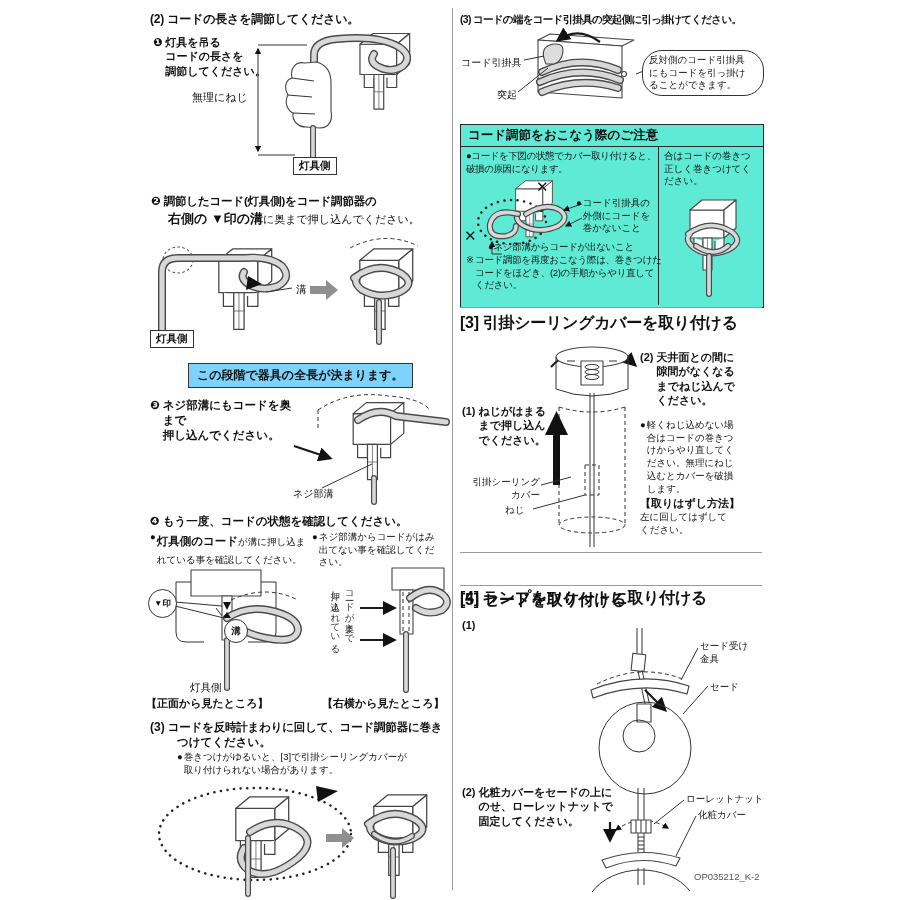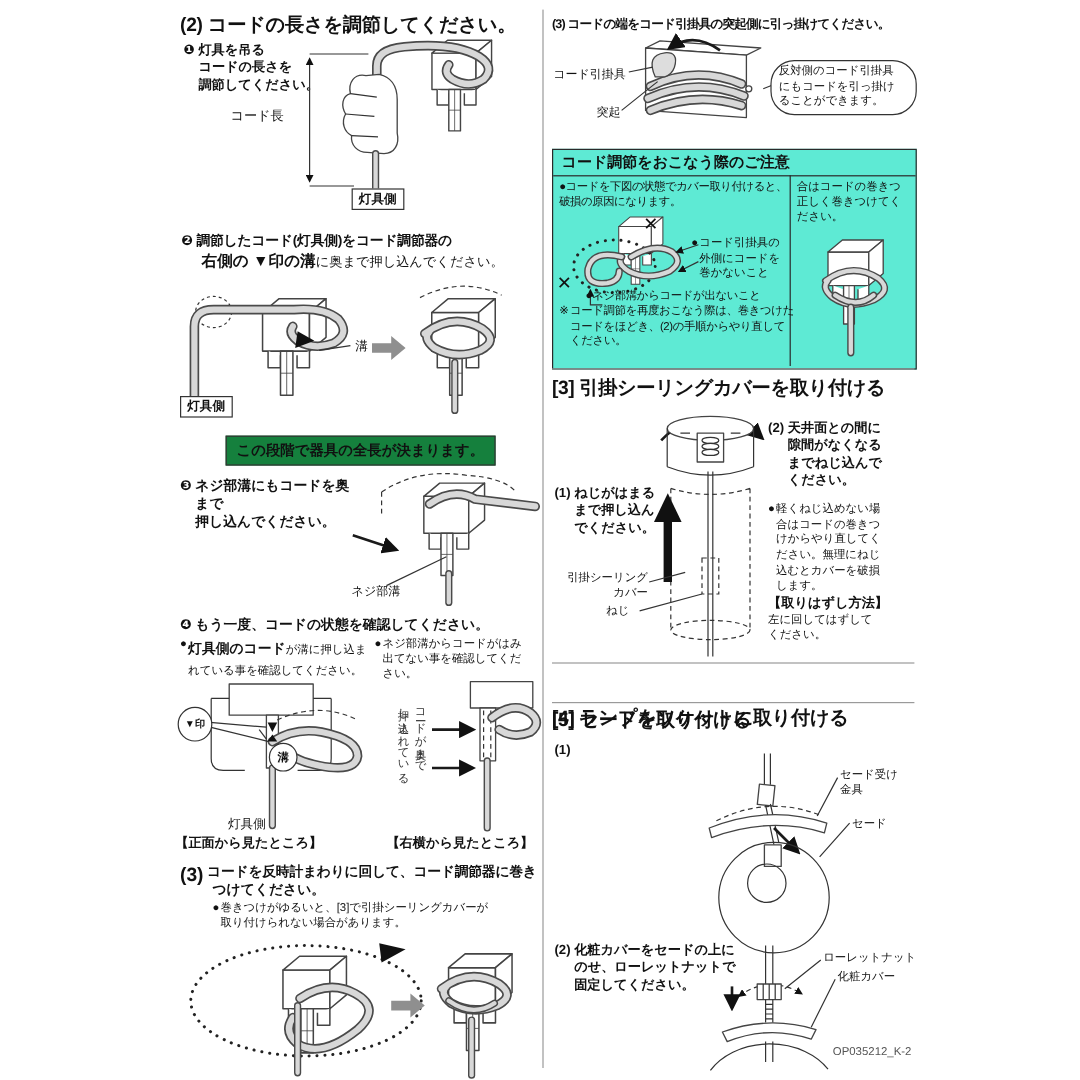--- a/index.html
+++ b/index.html
@@ -6,28 +6,28 @@
   body{width:900px;height:900px;position:relative;font-family:"Liberation Sans","DejaVu Sans",sans-serif;color:#111}
   .page{position:absolute;inset:0;background:#fff}
   .abs{position:absolute}
   .pre{white-space:pre-line}
   .b{font-weight:700}
   .t95{font-size:9.5px;line-height:1.34}
   .t10{font-size:10px;line-height:1.3}
   .t105{font-size:10.5px;line-height:1.3}
   .t11{font-size:11px;line-height:1.3}
   .t115{font-size:11.5px;line-height:1.3}
-  .t12{font-size:16px;line-height:1.3}
+  .t12{font-size:12px;line-height:1.3}
   .sech{font-size:16px;font-weight:700;letter-spacing:-0.3px}
   .sep{height:1px;background:#9a9a9a}
   .vsep{width:1px;background:#9a9a9a}
   .flex{display:flex;gap:3px;align-items:flex-start}
   .num{flex:none}
   .boxed{border:1.2px solid #333;padding:1px 5px;font-size:10.5px;font-weight:700;background:#fff}
-  .notebox{border:1.6px solid #333;padding:3px 8px;font-size:12px;font-weight:700;background:#15803d}
+  .notebox{border:1.6px solid #333;padding:3px 8px;font-size:12px;font-weight:700;background:#7dd3fc}
   .circle{border:1.2px solid #333;border-radius:50%;background:#fff;display:flex;align-items:center;justify-content:center;font-weight:700}
   .callout{border:1.2px solid #333;border-radius:20px;padding:3px 6px;background:#fff}
   .vtext{writing-mode:vertical-rl;font-size:9.5px;line-height:1.5;color:#333}
   .cautionbox{border:1.6px solid #2a2a2a;background:#5eead4}
   .cautiontitle{padding:2px 7px;font-size:12.5px;font-weight:700;border-bottom:1.6px solid #2a2a2a}
   .xmark{font-size:15px;font-weight:700;color:#111}
   svg{position:absolute;overflow:visible}
   .ln{stroke:#333;stroke-width:1;fill:none}
   .ln2{stroke:#1a1a1a;stroke-width:2.2;fill:none}
   .dash{stroke-dasharray:4 3}
@@ -80,21 +80,21 @@
     <line class="ln" x1="23" y1="24" x2="23" y2="126" marker-start="url(#mA)" marker-end="url(#mA)"></line>
     <path class="ln" d="M23,20 H72 M23,130 H60"></path>
     <use href="#adj" transform="translate(112,2) scale(1.08)"></use>
     <path class="cO" d="M79,37 V30 Q79,16 102,14 Q144,10 164,22 Q178,31 168,41 Q156,49 142,41 Q134,36 139,29"></path>
     <path class="cI" d="M79,37 V30 Q79,16 102,14 Q144,10 164,22 Q178,31 168,41 Q156,49 142,41 Q134,36 139,29"></path>
     <path class="wh" d="M70,38 C60,36 55,44 57,53 C50,55 49,63 53,70 C49,77 52,85 58,88 C57,96 63,102 71,102 L85,103 C94,103 98,95 96,86 L96,58 C96,46 90,39 81,37 Z"></path>
     <path class="ln" d="M57,53 l22,3 M53,70 l24,2 M58,88 l22,1"></path>
     <path class="cO2" d="M78,103 V132"></path>
     <path class="cI2" d="M78,103 V132"></path>
   </svg>
-  <div class="abs t11" style="left:192px;top:90px">コード長</div>
+  <div class="abs t11" style="left:192px;top:90px">無理にねじ</div>
   <div class="abs boxed" style="left:293px;top:157px">灯具側</div>
 
   <div class="abs flex" style="left:151px;top:194px">
     <span class="num b t115">❷</span>
     <span class="b t115" style="letter-spacing:-0.2px">調節したコード(灯具側)をコード調節器の</span>
   </div>
   <div class="abs" style="left:168px;top:209px">
     <span class="b" style="font-size:13px">右側の ▼印の溝</span><span class="t11">に奥まで押し込んでください。</span>
   </div>
   <svg class="abs" style="left:150px;top:230px" width="300" height="116">

